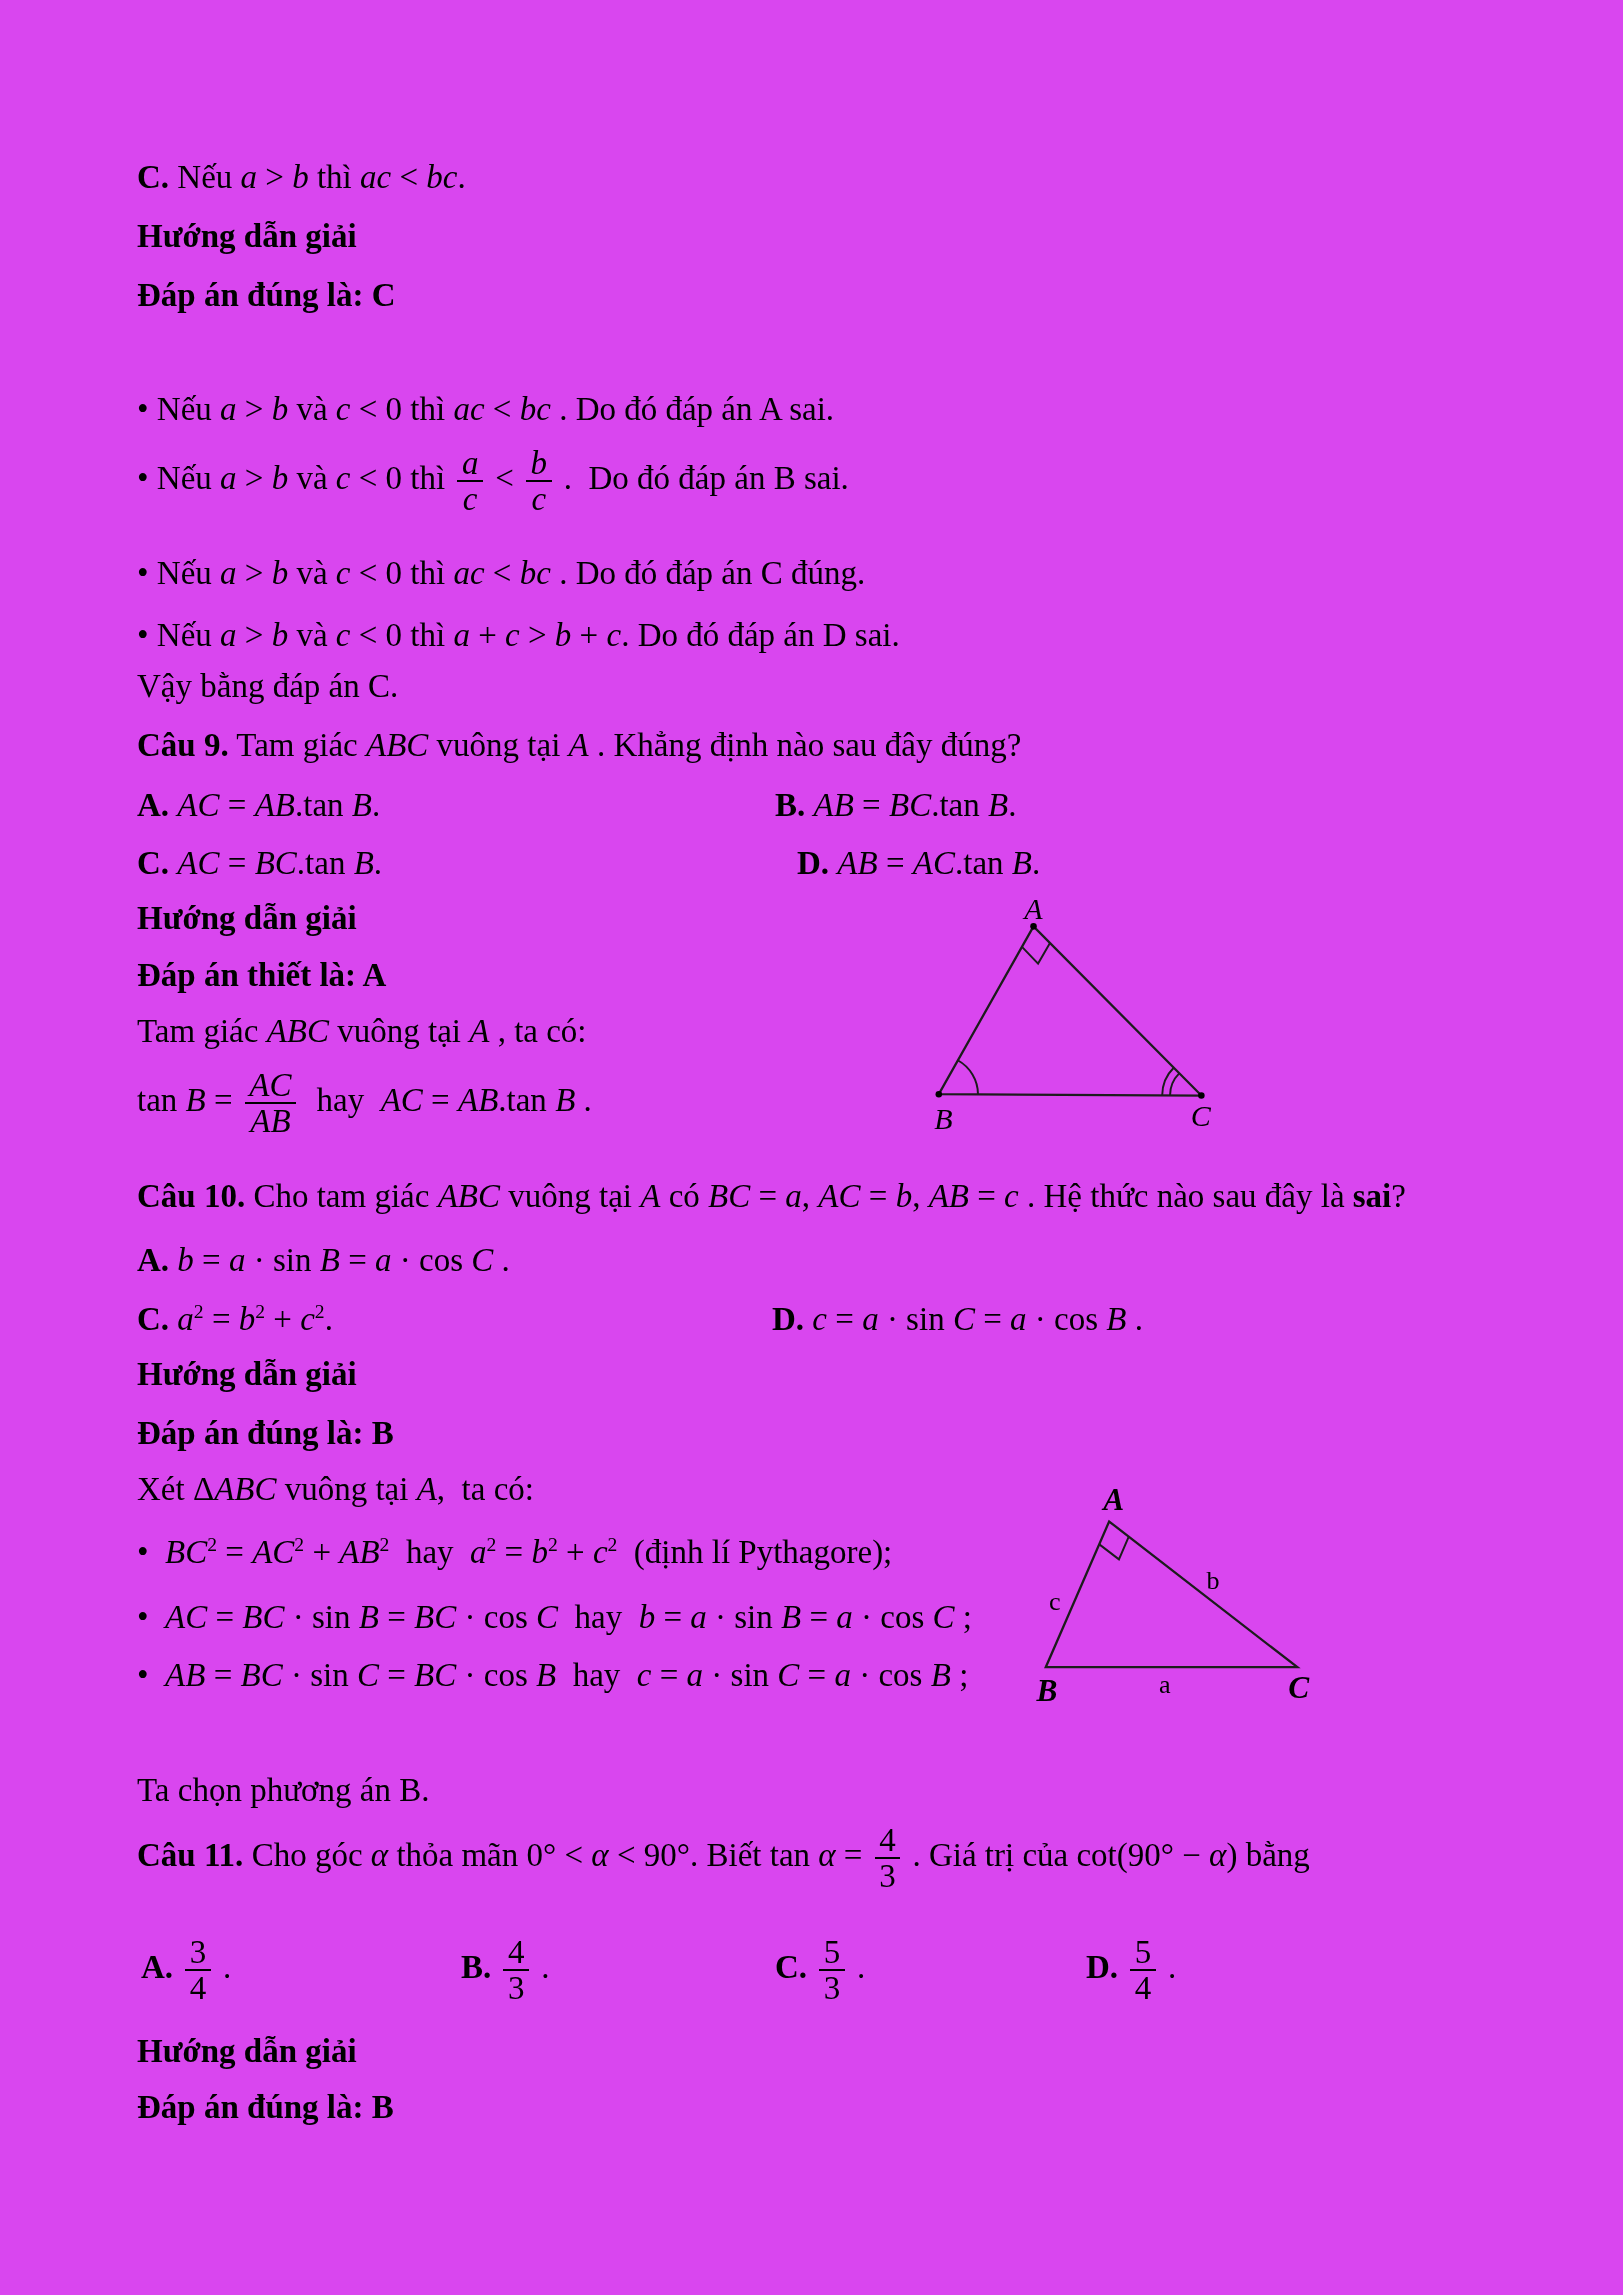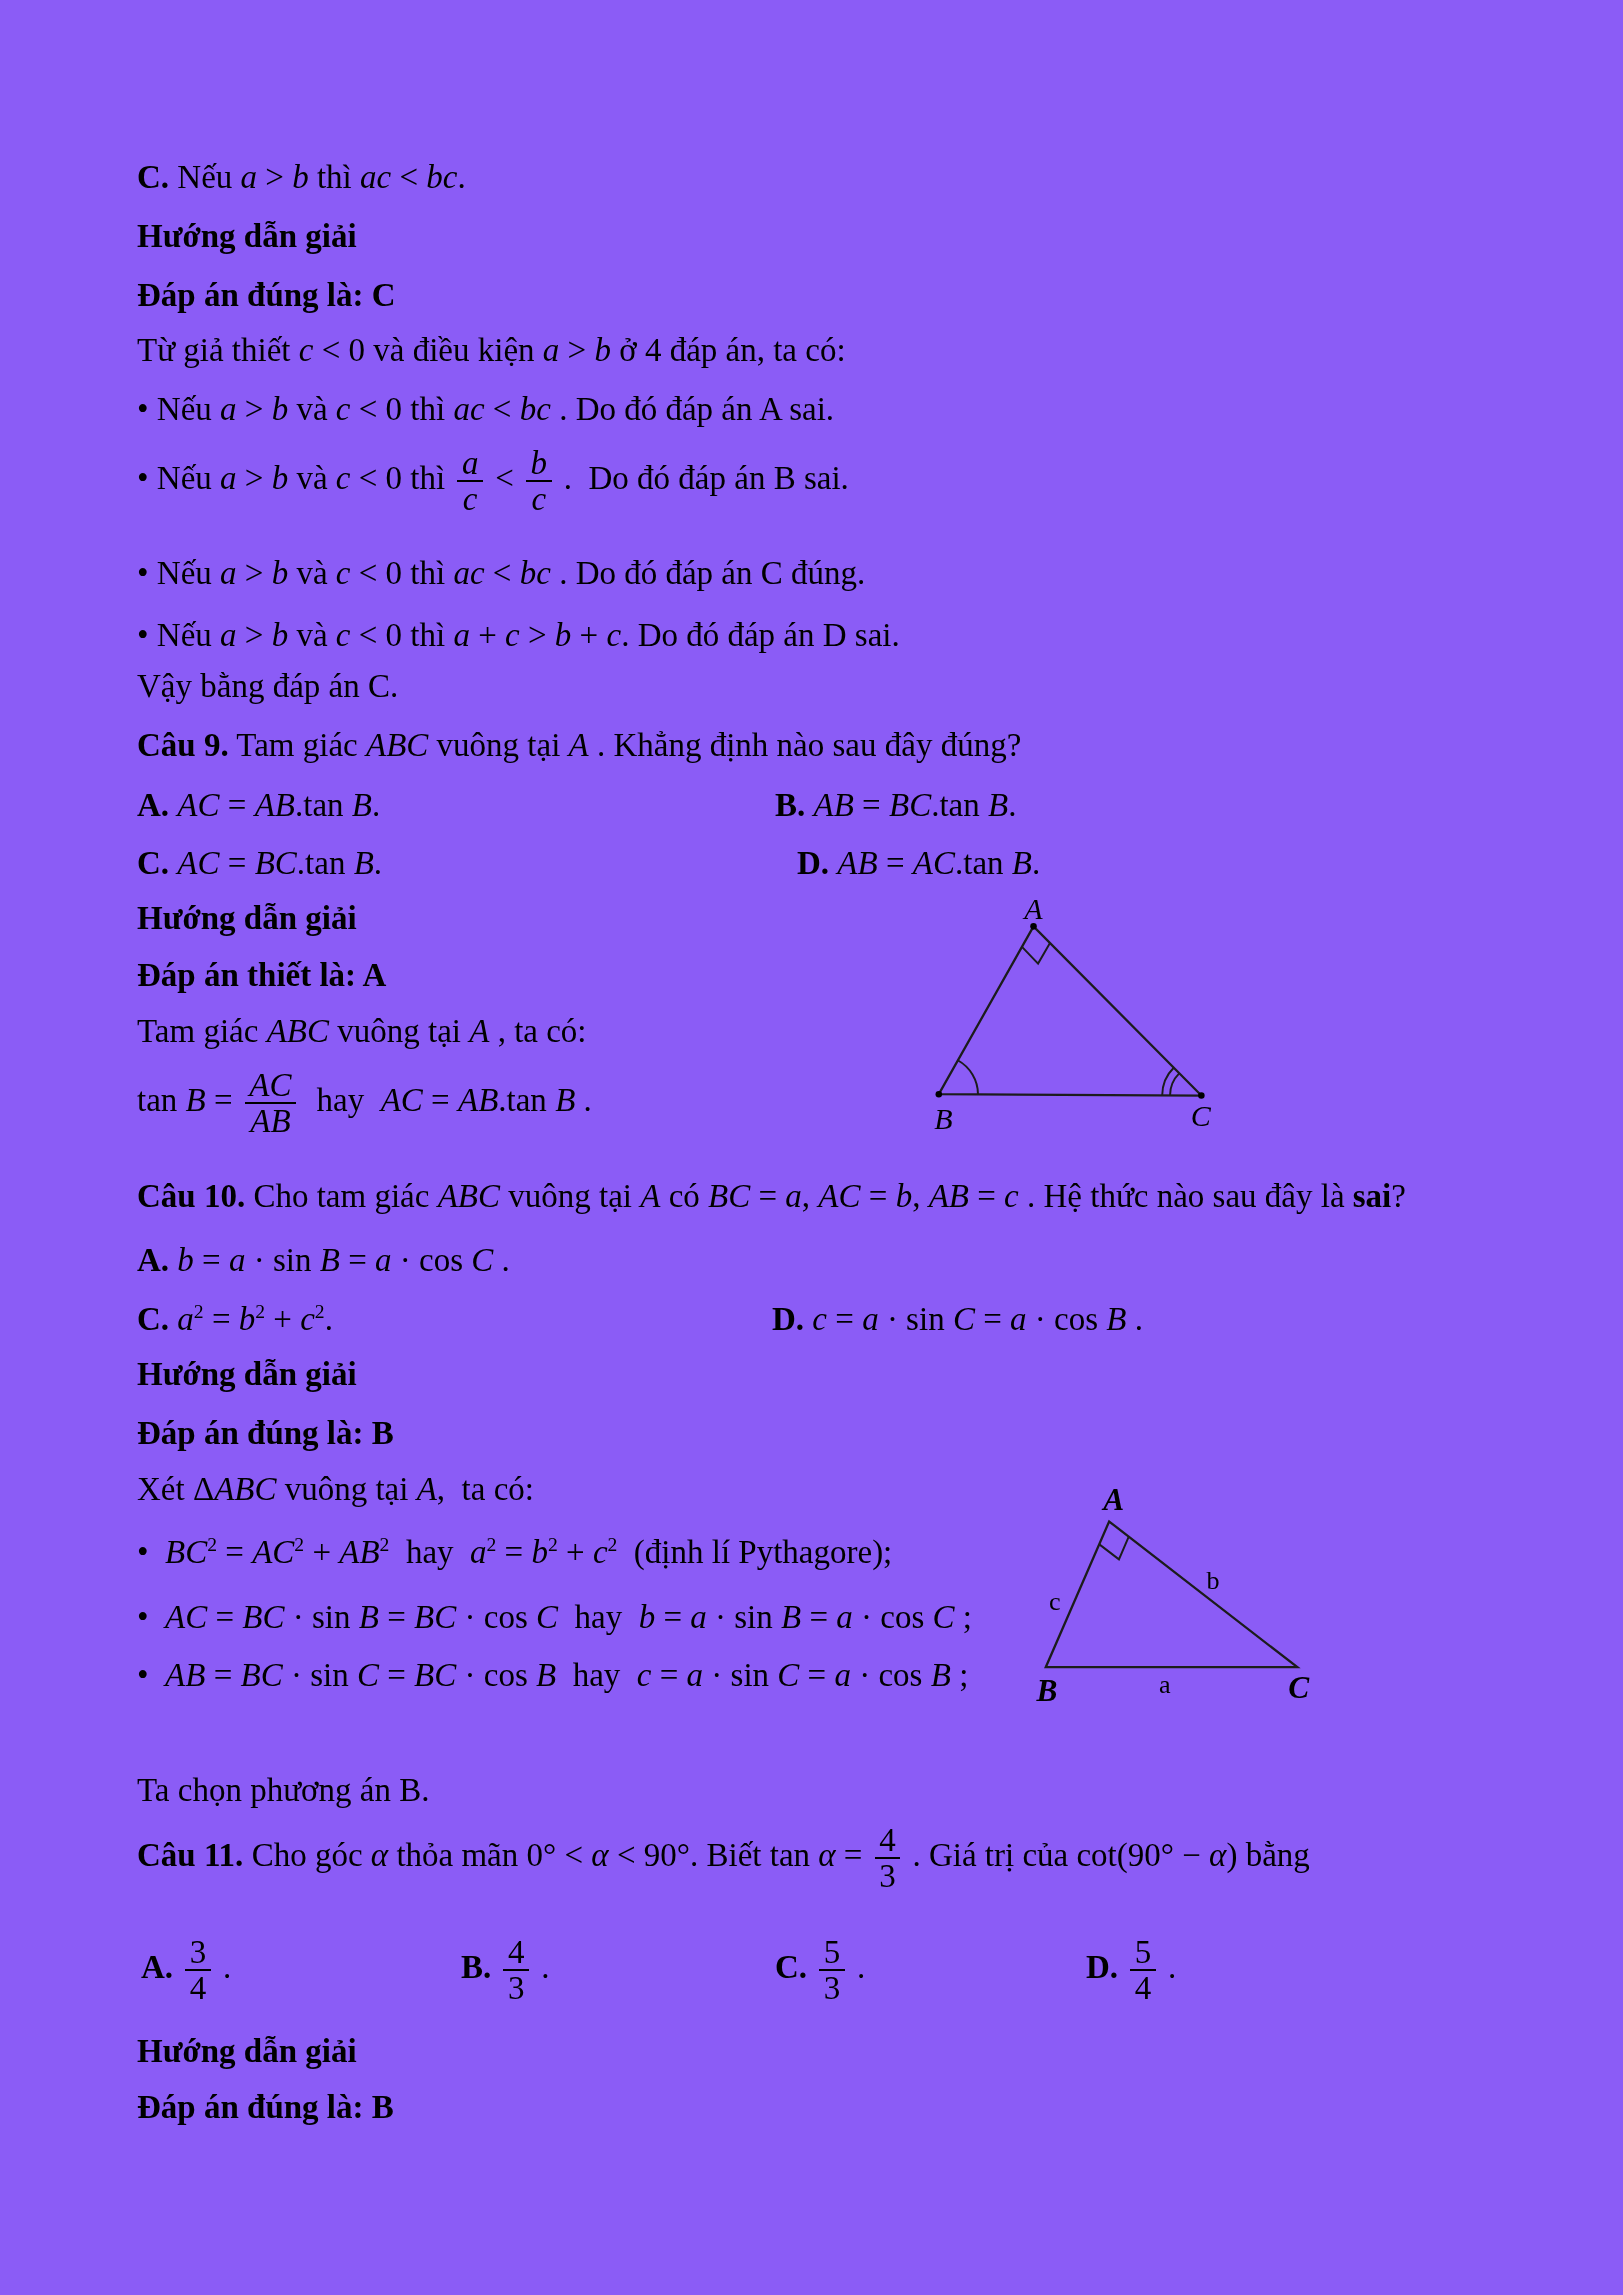--- a/index.html
+++ b/index.html
@@ -1,20 +1,20 @@
 <!DOCTYPE html>
 <html lang="vi" style="font-size:10.5px"><head>
 <meta charset="utf-8">
 <style>
   html,body{margin:0;padding:0;background:#ffffff;}
   .page{
     position:relative;
     width:1623px;
     height:2295px;
-    background:#8b5cf6;
+    background:#d946ef;
     color:#000000;
     font-family:"Liberation Serif","DejaVu Serif",serif;
     font-size:33px;
     line-height:41px;
     overflow:hidden;
   }
   .block{position:absolute;white-space:pre;}
   .b{font-weight:bold;}
   .i{font-style:italic;}
   sup{font-size:19.6px;line-height:0;vertical-align:super;}
@@ -32,21 +32,20 @@
   .thin{fill:none;stroke:#1c1c1c;stroke-width:3;}
 </style>
 </head>
 <body>
 
 <div class="page">
 
   <div class="block" style="left:137px;top:157px"><span class="b">C. </span><span>Nếu </span><span class="i">a</span><span> &gt; </span><span class="i">b</span><span> thì </span><span class="i">ac</span><span> &lt; </span><span class="i">bc</span><span>.</span></div>
   <div class="block" style="left:137px;top:216px"><span class="b">Hướng dẫn giải</span></div>
   <div class="block" style="left:137px;top:275px"><span class="b">Đáp án đúng là: C</span></div>
-  <div class="block" style="left:137px;top:330px"><span>Từ giả thiết </span><span class="i">c</span><span> &lt; 0 và điều kiện </span><span class="i">a</span><span> &gt; </span><span class="i">b</span><span> ở 4 đáp án, ta có:</span></div>
   <div class="block" style="left:137px;top:389px"><span>• Nếu </span><span class="i">a</span><span> &gt; </span><span class="i">b</span><span> và </span><span class="i">c</span><span> &lt; 0 thì </span><span class="i">ac</span><span> &lt; </span><span class="i">bc</span><span> . Do đó đáp án A sai.</span></div>
   <div class="block" style="left:137px;top:446px"><span>• Nếu </span><span class="i">a</span><span> &gt; </span><span class="i">b</span><span> và </span><span class="i">c</span><span> &lt; 0 thì </span><span class="frac i"><span class="num">a</span><span class="den">c</span></span><span> &lt; </span><span class="frac i"><span class="num">b</span><span class="den">c</span></span><span> .  Do đó đáp án B sai.</span></div>
   <div class="block" style="left:137px;top:553px"><span>• Nếu </span><span class="i">a</span><span> &gt; </span><span class="i">b</span><span> và </span><span class="i">c</span><span> &lt; 0 thì </span><span class="i">ac</span><span> &lt; </span><span class="i">bc</span><span> . Do đó đáp án C đúng.</span></div>
   <div class="block" style="left:137px;top:615px"><span>• Nếu </span><span class="i">a</span><span> &gt; </span><span class="i">b</span><span> và </span><span class="i">c</span><span> &lt; 0 thì </span><span class="i">a</span><span> + </span><span class="i">c</span><span> &gt; </span><span class="i">b</span><span> + </span><span class="i">c</span><span>. Do đó đáp án D sai.</span></div>
   <div class="block" style="left:137px;top:666px"><span>Vậy bằng đáp án C.</span></div>
 
   <div class="block" style="left:137px;top:725px"><span class="b">Câu 9.</span><span> Tam giác </span><span class="i">ABC</span><span> vuông tại </span><span class="i">A</span><span> . Khẳng định nào sau đây đúng?</span></div>
   <div class="block" style="left:137px;top:785px"><span class="b">A. </span><span class="i">AC</span><span> = </span><span class="i">AB</span><span>.tan </span><span class="i">B</span><span>.</span></div>
   <div class="block" style="left:775px;top:785px"><span class="b">B. </span><span class="i">AB</span><span> = </span><span class="i">BC</span><span>.tan </span><span class="i">B</span><span>.</span></div>
   <div class="block" style="left:137px;top:843px"><span class="b">C. </span><span class="i">AC</span><span> = </span><span class="i">BC</span><span>.tan </span><span class="i">B</span><span>.</span></div>

